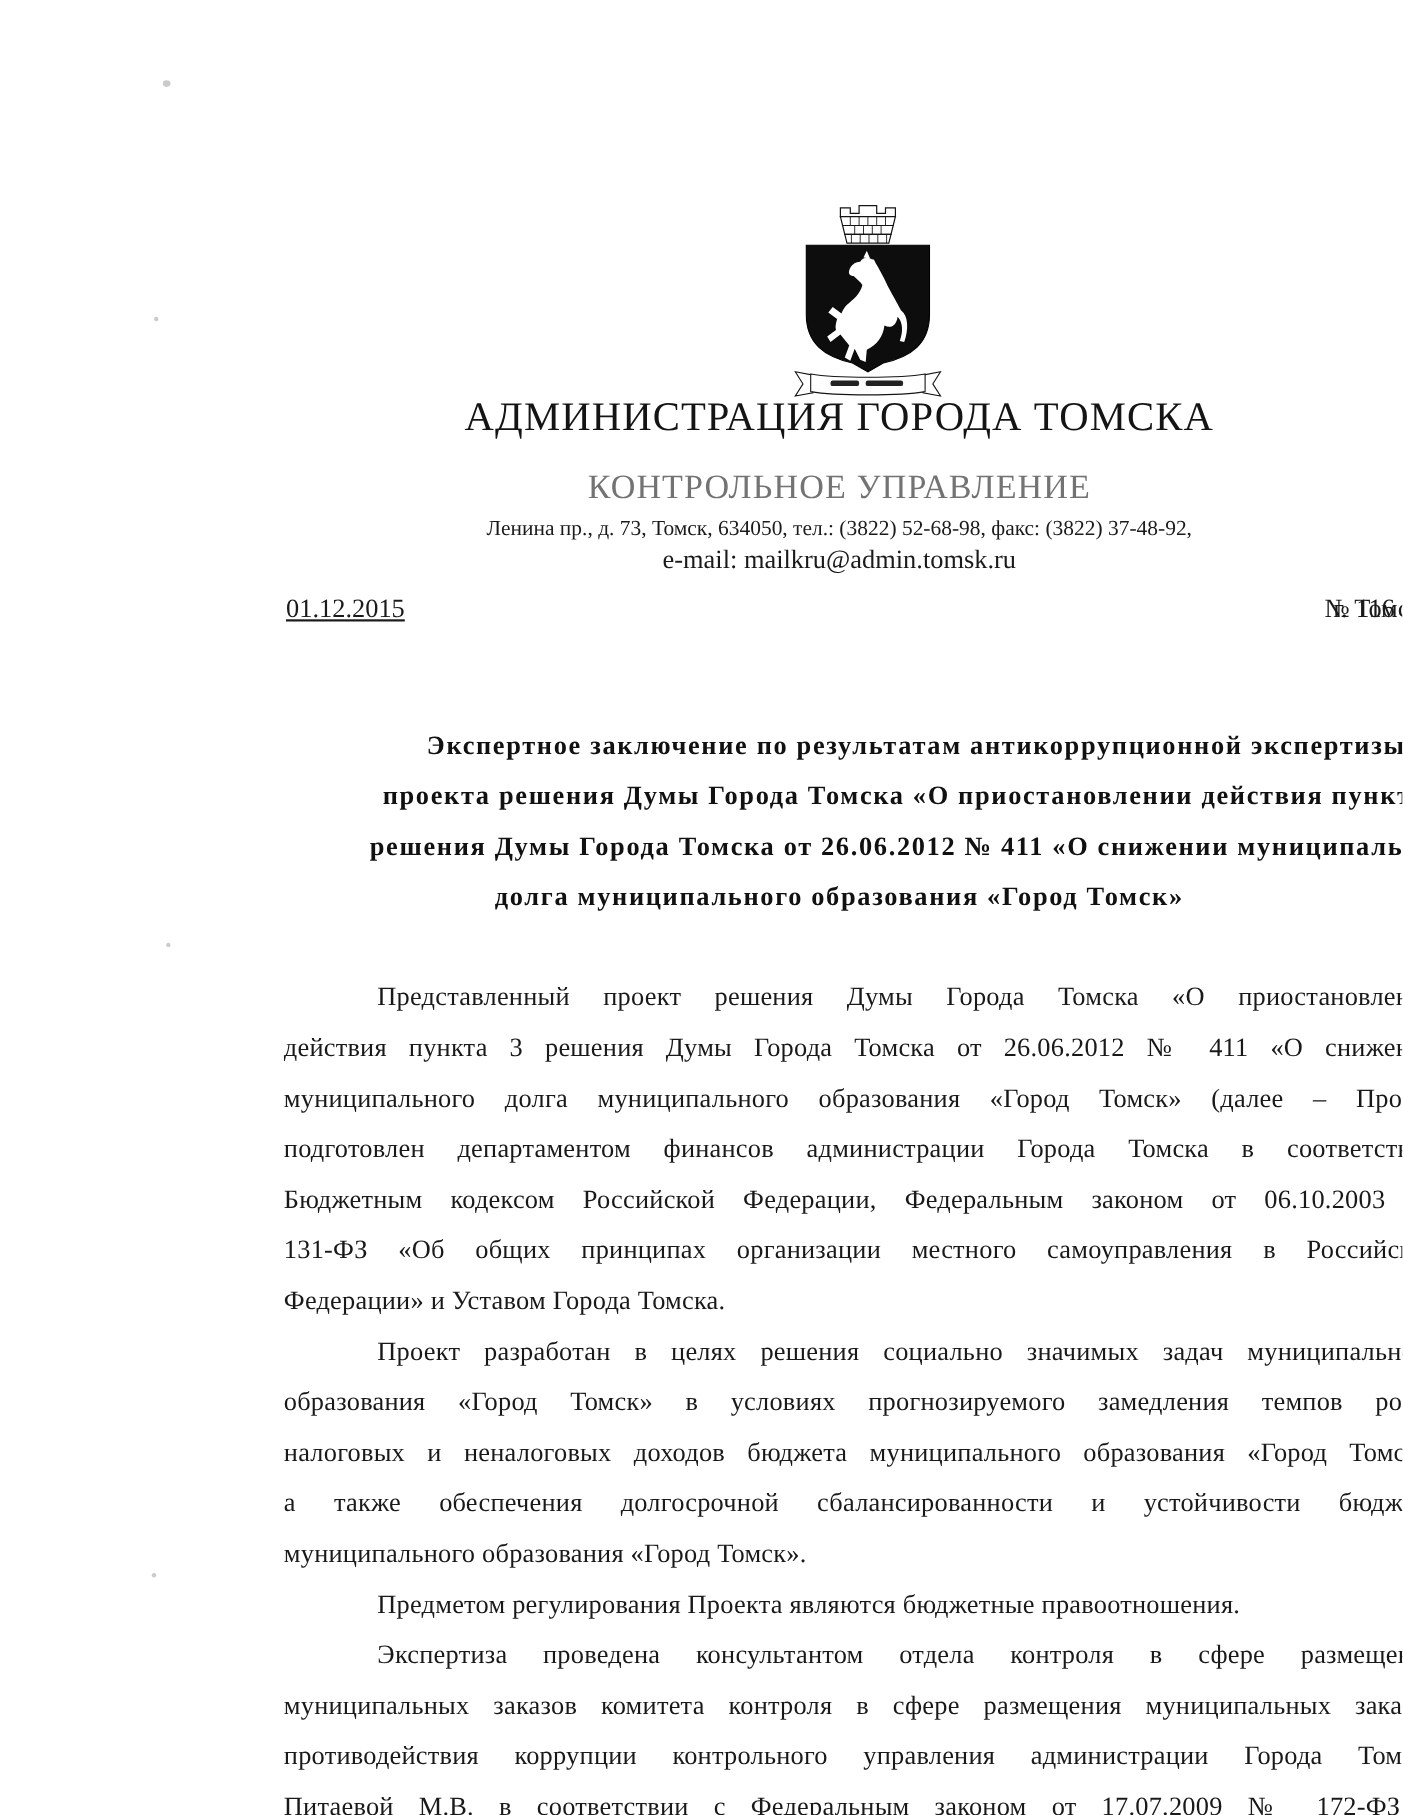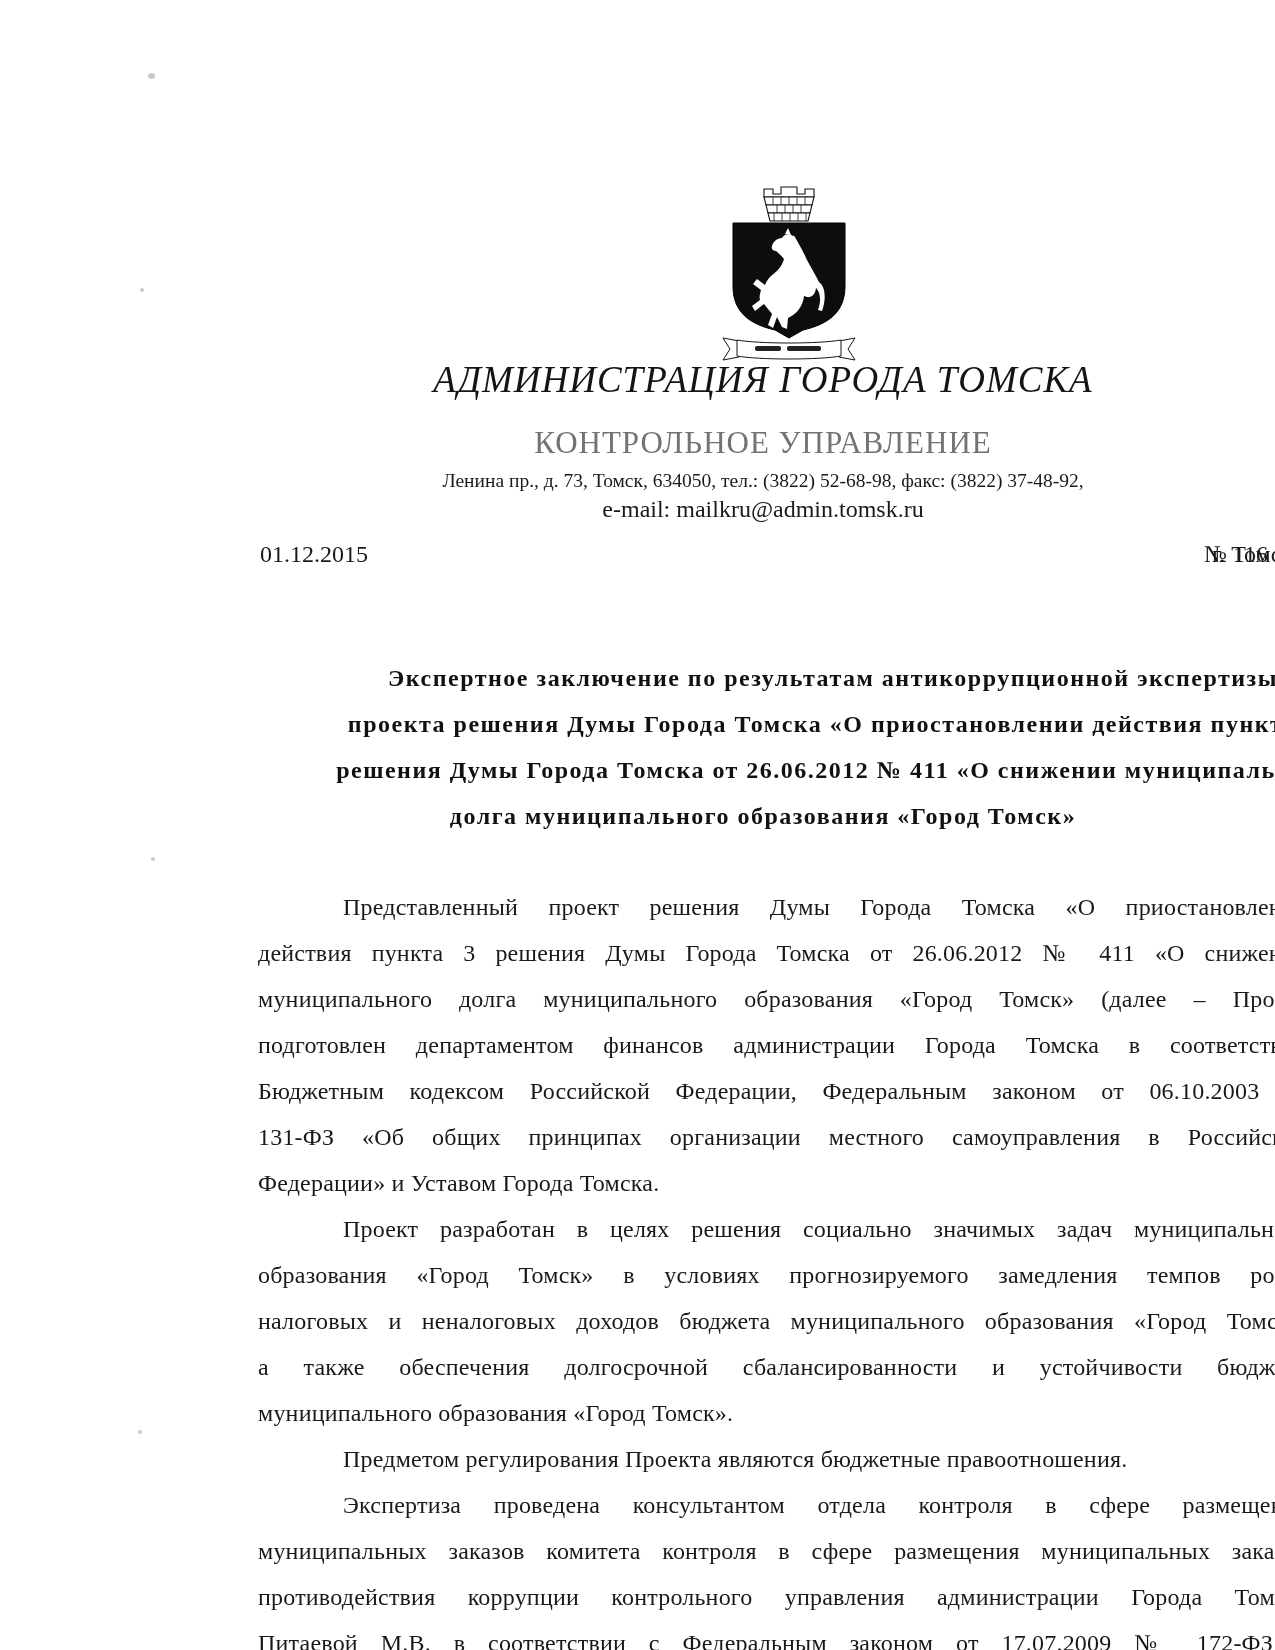--- a/index.html
+++ b/index.html
@@ -18,27 +18,27 @@
   }
 
   
   .center-line {
     position: absolute;
     left: 258px;
     width: 1010px;
     text-align: center;
     white-space: nowrap;
   }
-  .org   { top: 358px; font-size: 37px; letter-spacing: 1px; color:#141414;font-style:italic; }
+  .org   { top: 358px; font-size: 37px; letter-spacing: 1px; color:#141414; }
   .dept  { top: 425px; font-size: 31px; letter-spacing: 1px; color:#737373; }
   .addr  { top: 470px; font-size: 19.5px; }
   .email { top: 496px; font-size: 24px; }
 
   
-  .ref-date   { position:absolute; top:541px; left:260px;  font-size:24px; white-space:nowrap; }
+  .ref-date   { position:absolute; top:541px; left:260px;  font-size:24px; white-space:nowrap;text-decoration:underline; }
   .ref-number { position:absolute; top:541px; left:258px;  width:1010px; text-align:right; font-size:24px; white-space:nowrap; }
   .ref-place  { position:absolute; top:541px; left:1212px; font-size:24px; white-space:nowrap; }
 
   
   .titleblock {
     position: absolute;
     top: 655px;
     left: 258px;
     width: 1150px;
     font-weight: bold;

